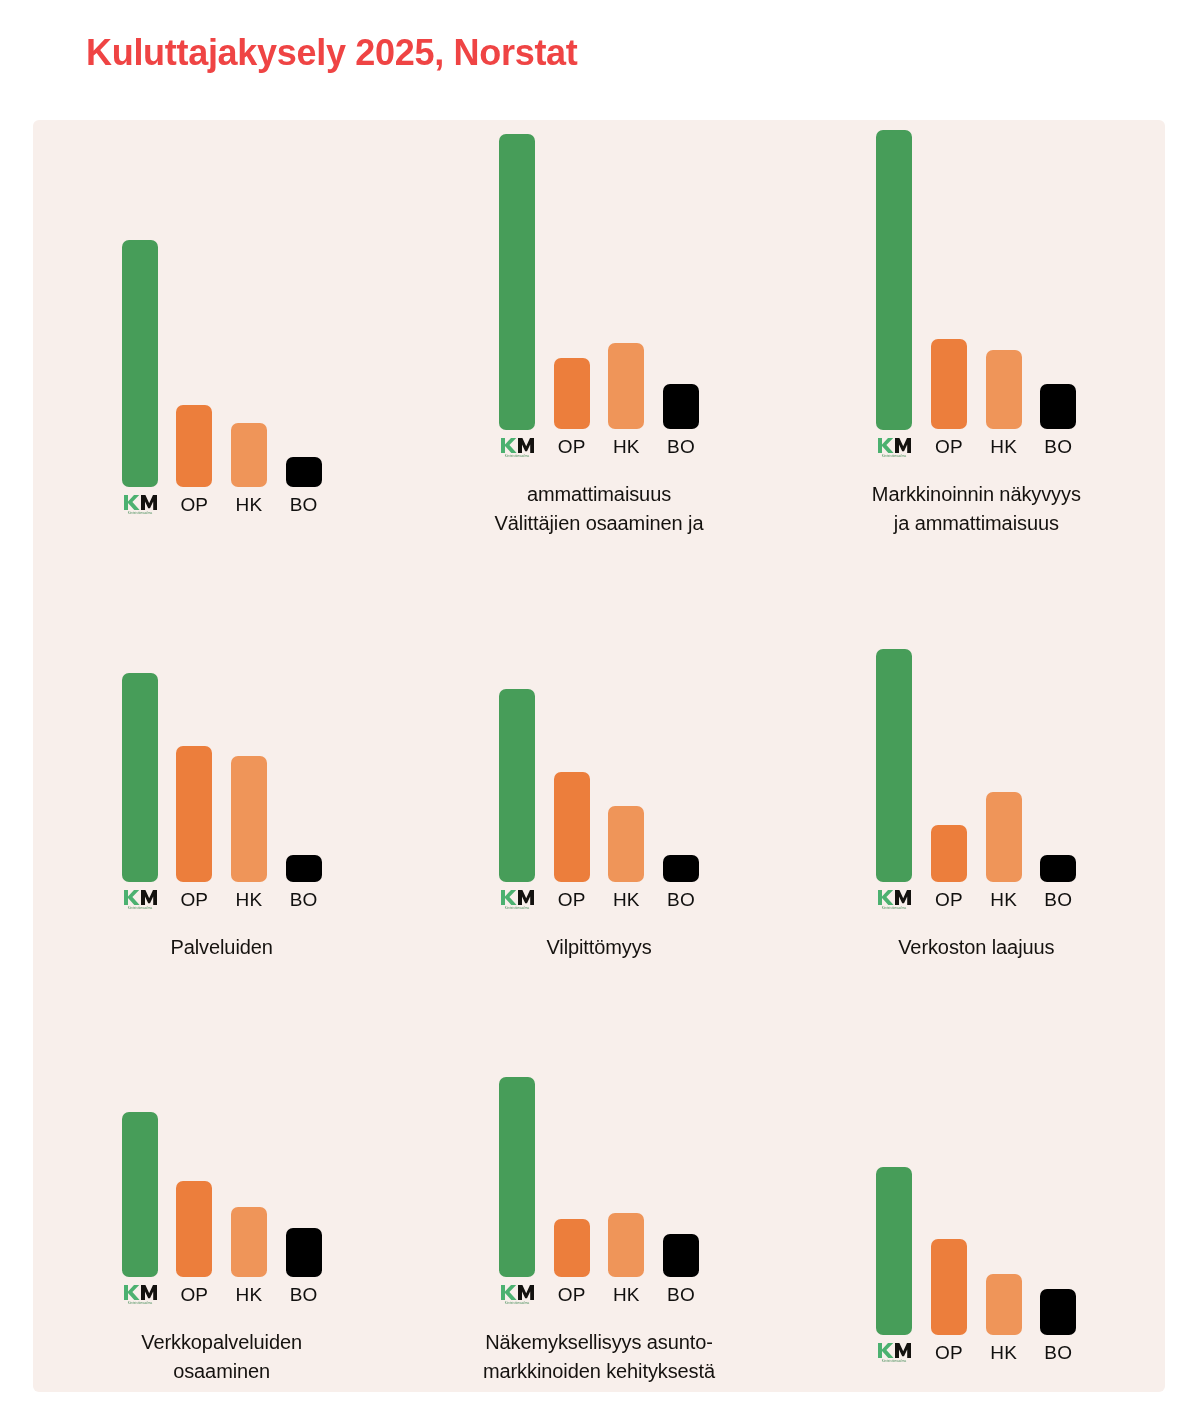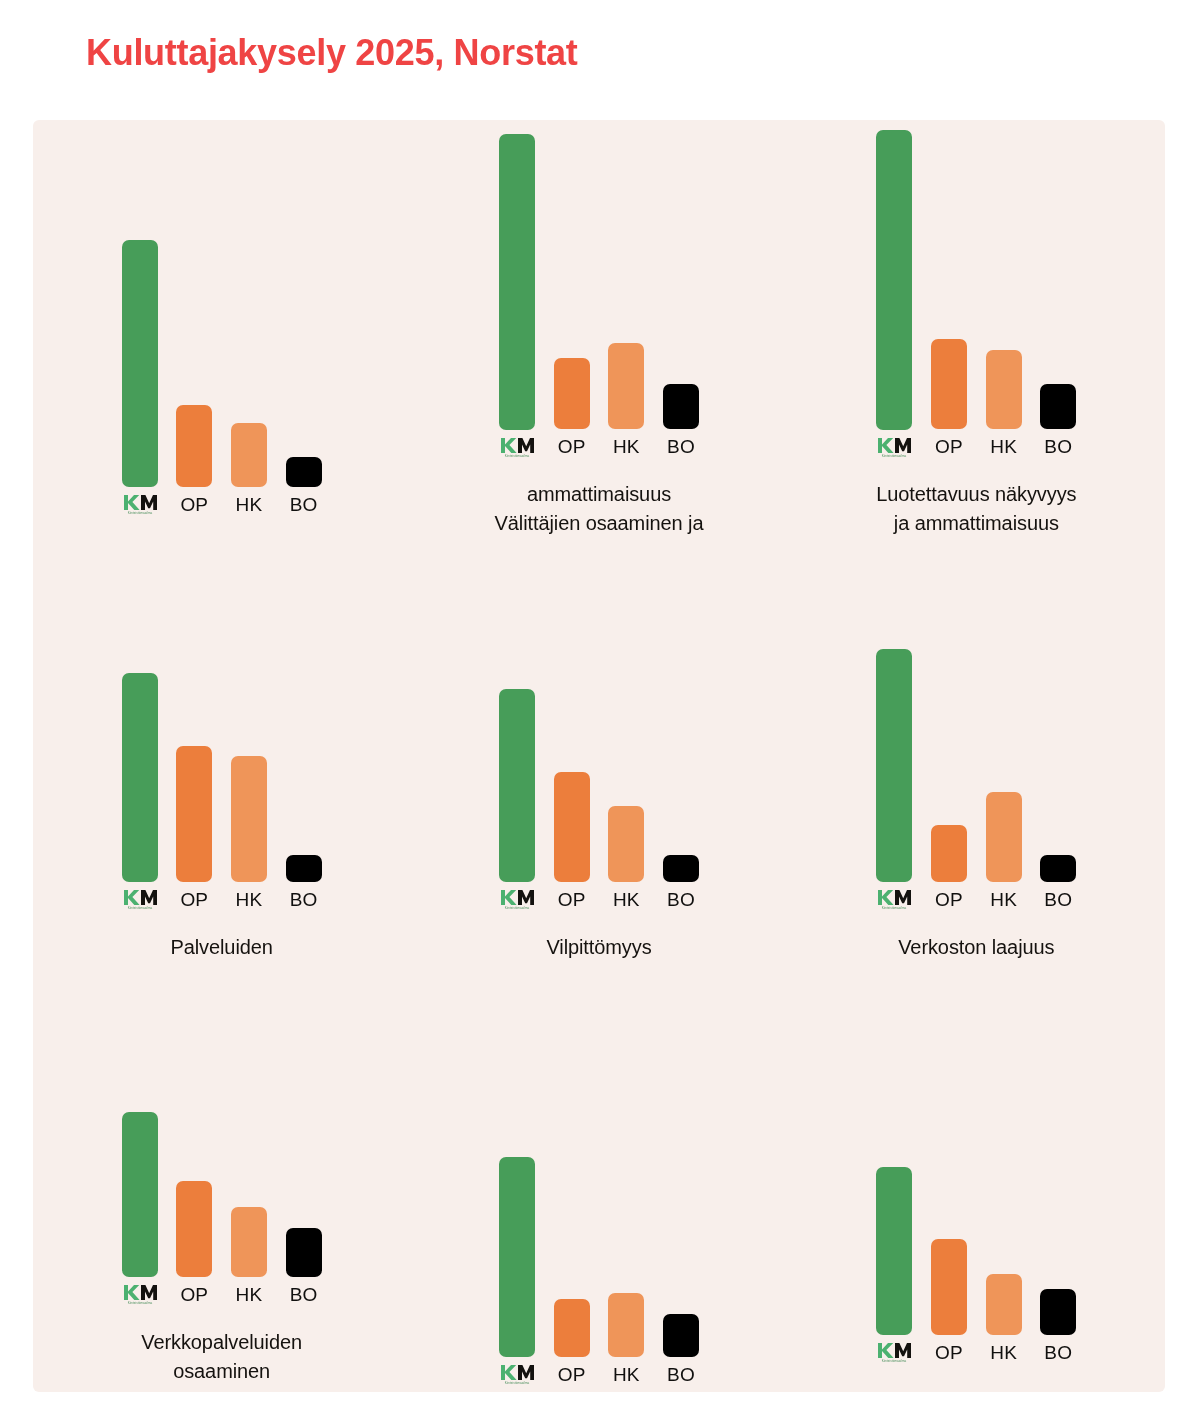--- a/index.html
+++ b/index.html
@@ -200,21 +200,21 @@
             <div class="bar-col">
               <div class="bar" style="height: 26.25%; background: rgb(239, 149, 89);"></div>
               <div class="tick">HK</div>
             </div>
             <div class="bar-col">
               <div class="bar" style="height: 15%; background: rgb(0, 0, 0);"></div>
               <div class="tick">BO</div>
             </div>
           </div>
           <div class="caption">
-            <span class="l2">Luotettavuus näkyvyys</span>
+            <span class="l2">Markkinoinnin näkyvyys</span>
             <span class="l2">ja ammattimaisuus</span>
           </div>
         </div>
         <div class="panel-cell row2">
           <div class="plot">
             <div class="bar-col">
               <div class="bar" style="height: 78.75%; background: rgb(71, 157, 89);"></div>
               <div class="km-logo">
                 <svg width="34" height="17" viewBox="0 0 34 17" aria-hidden="true">
                   <path d="M1 1 H5 V7.6 L11 1 H16.2 L9.4 8.1 L16.6 16 H11.3 L5 8.9 V16 H1 Z" fill="#4cb170"></path>
@@ -346,20 +346,24 @@
             </div>
             <div class="bar-col">
               <div class="bar" style="height: 27.5%; background: rgb(239, 149, 89);"></div>
               <div class="tick">HK</div>
             </div>
             <div class="bar-col">
               <div class="bar" style="height: 18.75%; background: rgb(0, 0, 0);"></div>
               <div class="tick">BO</div>
             </div>
           </div>
+          <div class="caption">
+            <span class="l2">Näkemyksellisyys asunto-</span>
+            <span class="l2">markkinoiden kehityksestä</span>
+          </div>
         </div>
         <div class="panel-cell row3">
           <div class="plot">
             <div class="bar-col">
               <div class="bar" style="height: 72.5%; background: rgb(71, 157, 89);"></div>
               <div class="km-logo">
                 <svg width="34" height="17" viewBox="0 0 34 17" aria-hidden="true">
                   <path d="M1 1 H5 V7.6 L11 1 H16.2 L9.4 8.1 L16.6 16 H11.3 L5 8.9 V16 H1 Z" fill="#4cb170"></path>
                   <path d="M18 16 V1 H22.4 L26.2 9.2 L30 1 H34 V16 H30.2 V7.4 L27 14.2 H25.2 L22 7.4 V16 Z" fill="#14120f"></path>
                 </svg>

